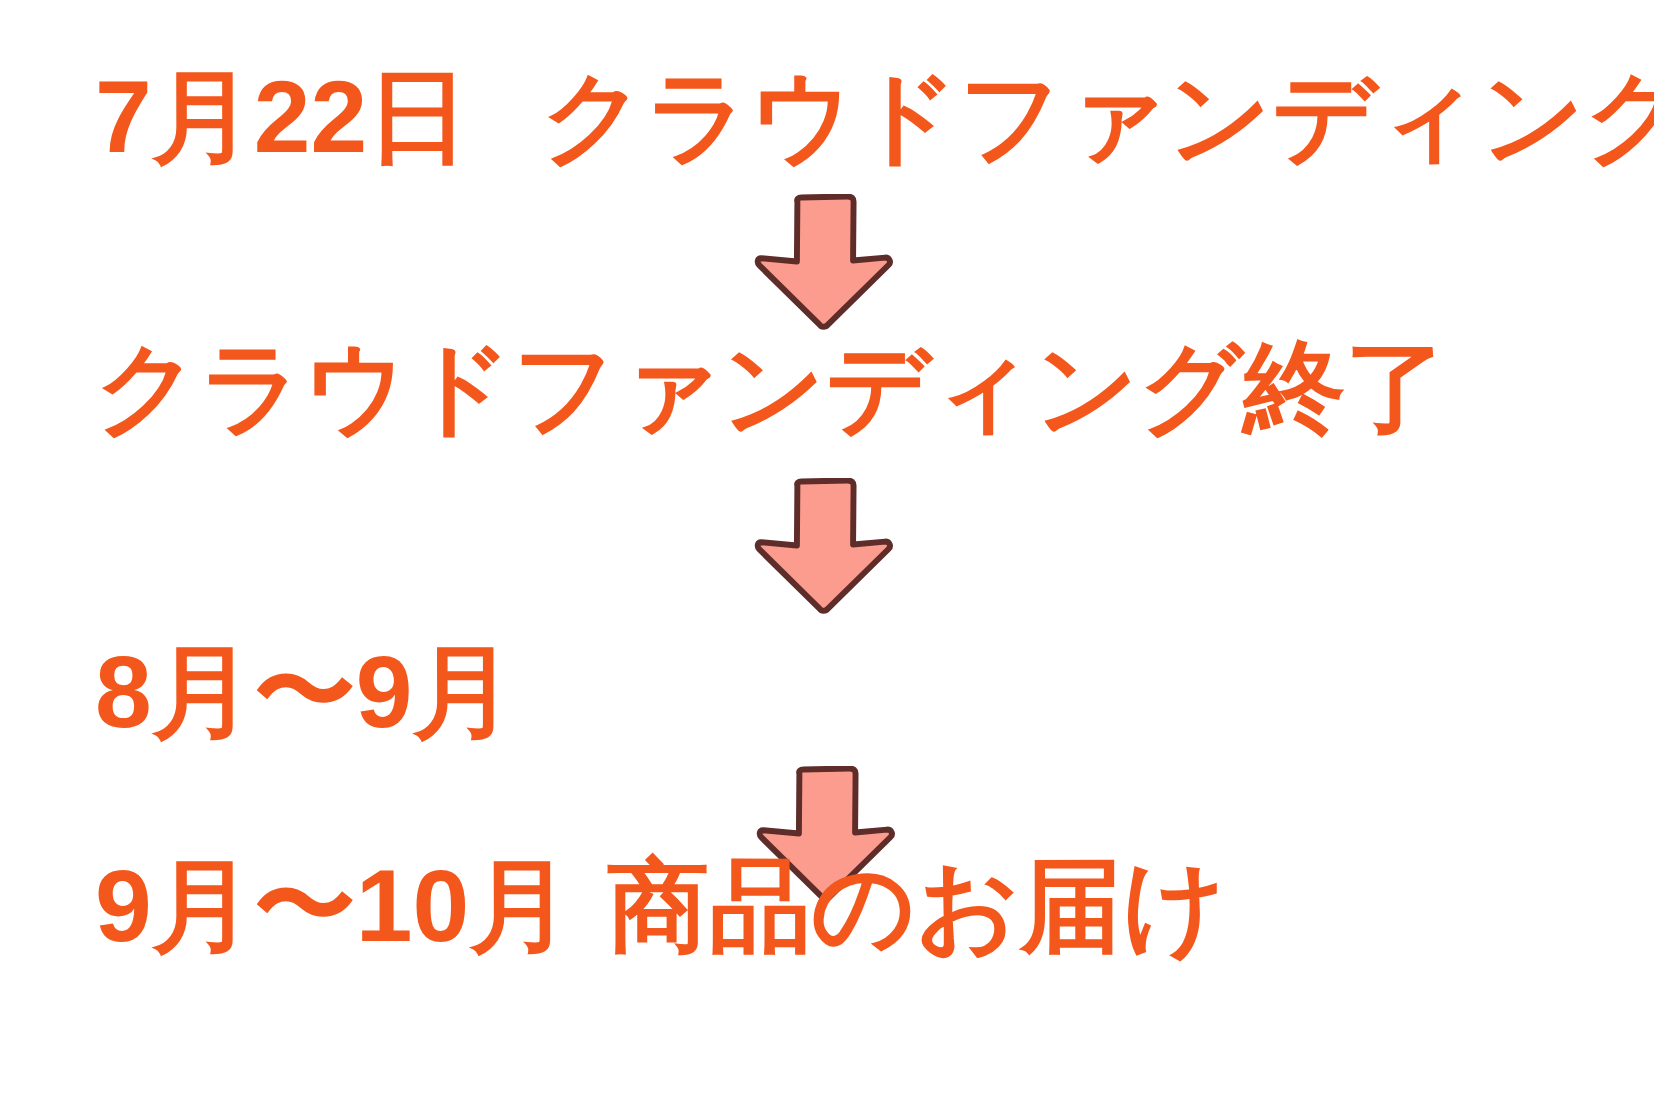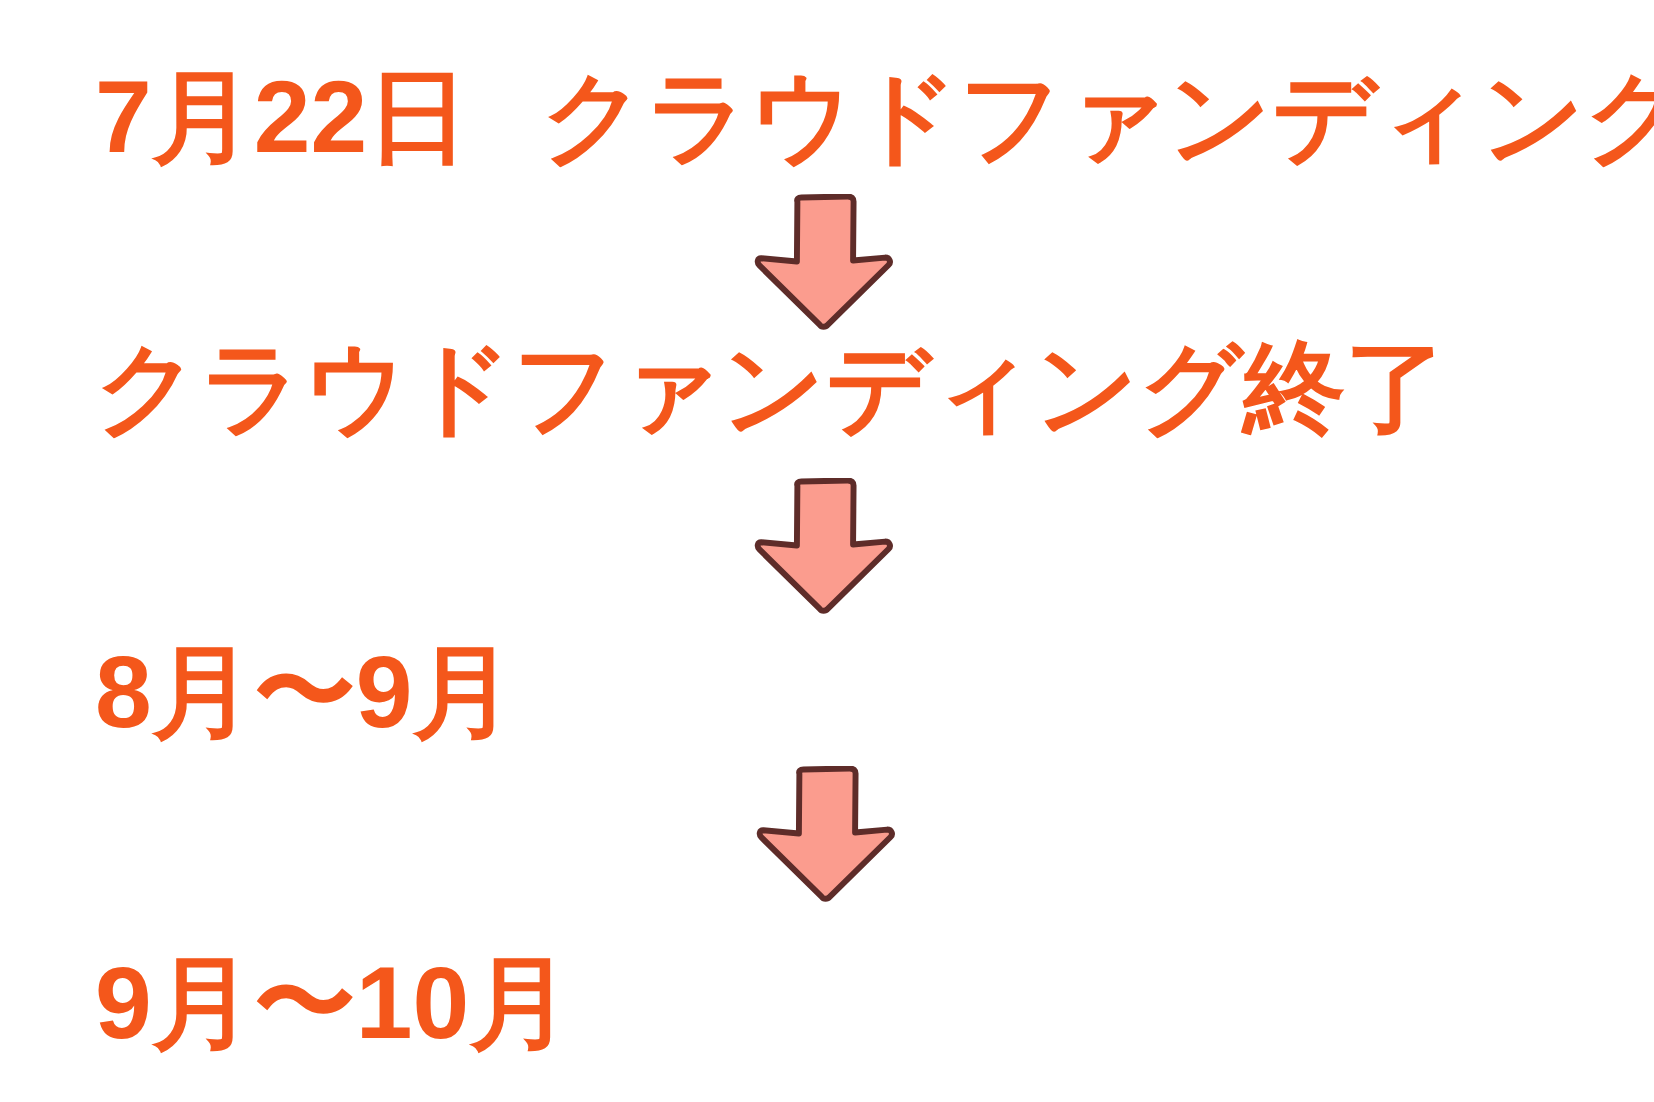--- a/index.html
+++ b/index.html
@@ -31,21 +31,21 @@
     white-space:nowrap;
     font-weight:700;
     font-size:102px;
     line-height:1;
     color:var(--text-color);
     letter-spacing:0px;
   }
   .step-1{top:66px;}
   .step-2{top:337px;}
   .step-3{top:641px;}
-  .step-4{top:952px;gap:36px;}
+  .step-4{top:855px;gap:36px;}
   .arrow{
     position:absolute;
     width:148px;
     height:138px;
   }
   .arrow-1{left:750px;top:194px;}
   .arrow-2{left:750px;top:478px;}
   .arrow-3{left:752px;top:766px;}
   .arrow svg{width:100%;height:100%;display:block;}
   .arrow path{
@@ -99,15 +99,16 @@
       <path d="M48,8 C47,5 49,3.5 52,3.5 L99,2.5 C103,2.5 105,4.5 105,7.5
                L104.5,67.5 L137,64.5 C141.5,64.5 143.5,69 140.5,72
                L79,132.5 C76.5,135.5 72.5,135.5 70.5,132.5
                L9.5,72.5 C6.5,69.5 7.5,65 11.5,65.2
                L47.5,68.5 Z"></path>
     </svg>
   </div>
 
   <div class="step step-4">
     <span>9月〜10月</span>
+    <span>商品のお届け</span>
   </div>
 
 </div>
 
 </body></html>

